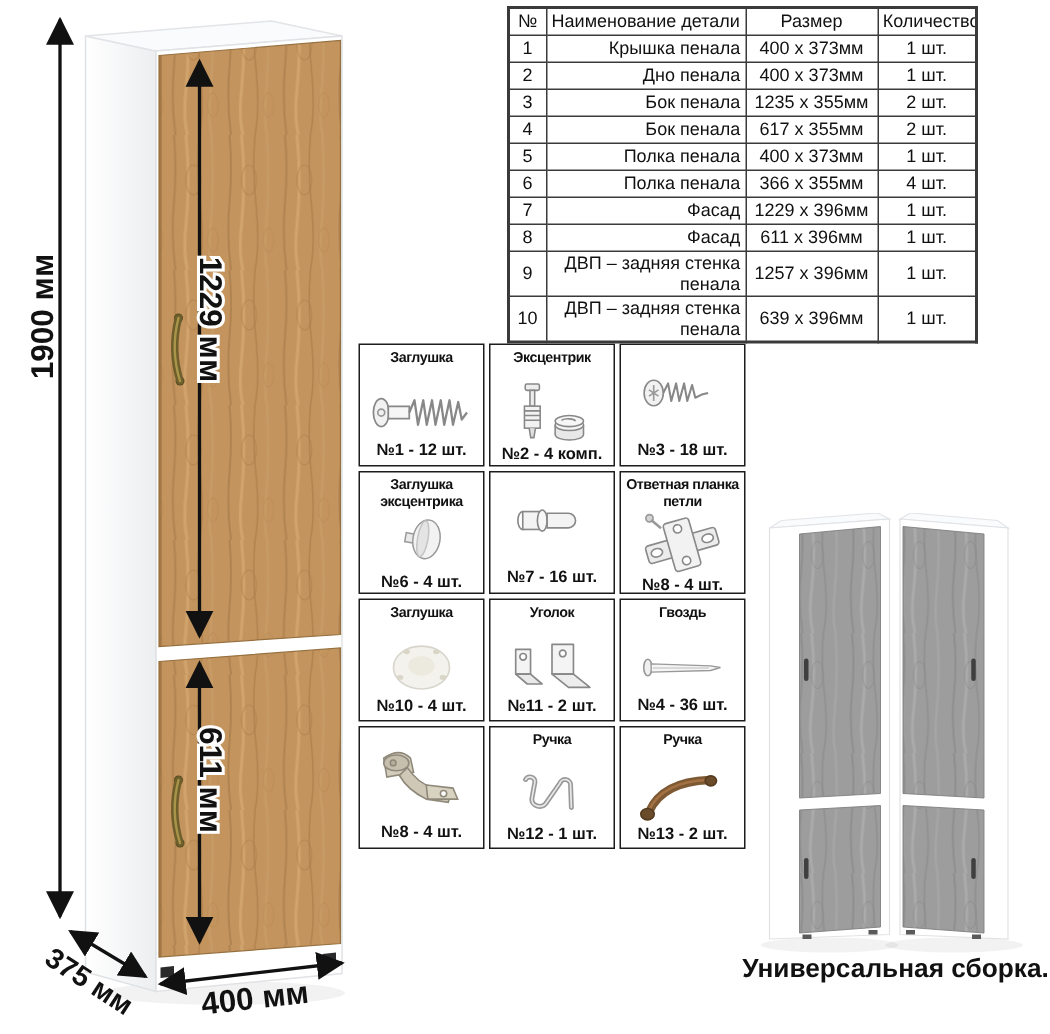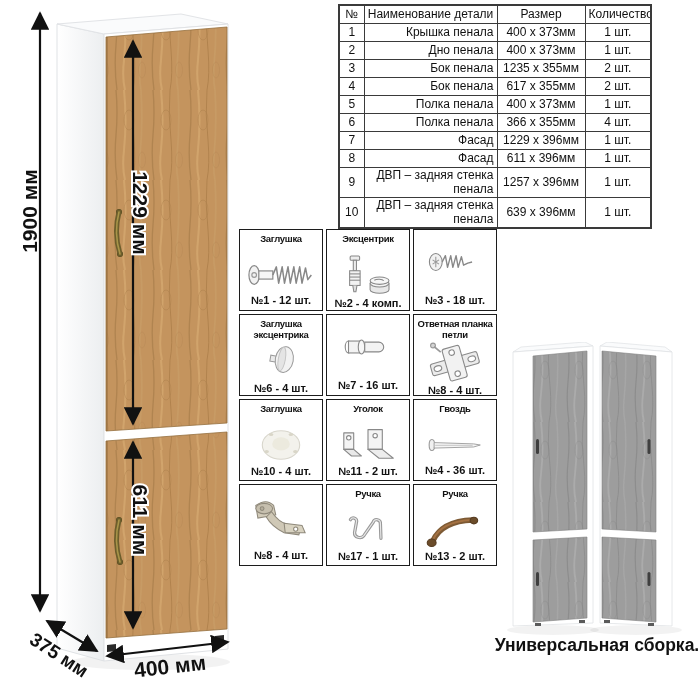--- a/index.html
+++ b/index.html
@@ -343,21 +343,21 @@
     <div class="hw-count">№8 - 4 шт.</div>
   </div>
     <div class="hw-cell">
     <div class="hw-title">Ручка</div>
     <div class="hw-icon">
         <svg width="62" height="40" viewBox="0 0 60 36">
           <path d="M13,8 a3.2,3.2 0 0 1 6,1.5 l-2,11 a5,4.5 0 0 0 9,3 l9,-13 a3.6,3.6 0 0 1 7,1.5 l0.5,14" fill="none" stroke="#999" stroke-width="3.2" stroke-linecap="round" stroke-linejoin="round"></path>
           <path d="M13,8 a3.2,3.2 0 0 1 6,1.5 l-2,11 a5,4.5 0 0 0 9,3 l9,-13 a3.6,3.6 0 0 1 7,1.5 l0.5,14" fill="none" stroke="#e8e8e8" stroke-width="1.1" stroke-linecap="round" stroke-linejoin="round"></path>
         </svg>
       </div>
-    <div class="hw-count">№17 - 1 шт.</div>
+    <div class="hw-count">№12 - 1 шт.</div>
   </div>
     <div class="hw-cell">
     <div class="hw-title">Ручка</div>
     <div class="hw-icon">
         <svg width="70" height="40" viewBox="0 0 60 36">
           <path d="M10,28 Q18,10 46,9" fill="none" stroke="#7d5a34" stroke-width="5" stroke-linecap="round"></path>
           <path d="M10,27 Q18,10 45,9" fill="none" stroke="#aa7645" stroke-width="1.6" stroke-linecap="round" opacity="0.85"></path>
           <ellipse cx="9" cy="29.5" rx="4" ry="3.4" fill="#6b4c2a" stroke="#553b20"></ellipse>
           <ellipse cx="47" cy="9.5" rx="3.4" ry="3" fill="#6b4c2a" stroke="#553b20"></ellipse>
         </svg>

